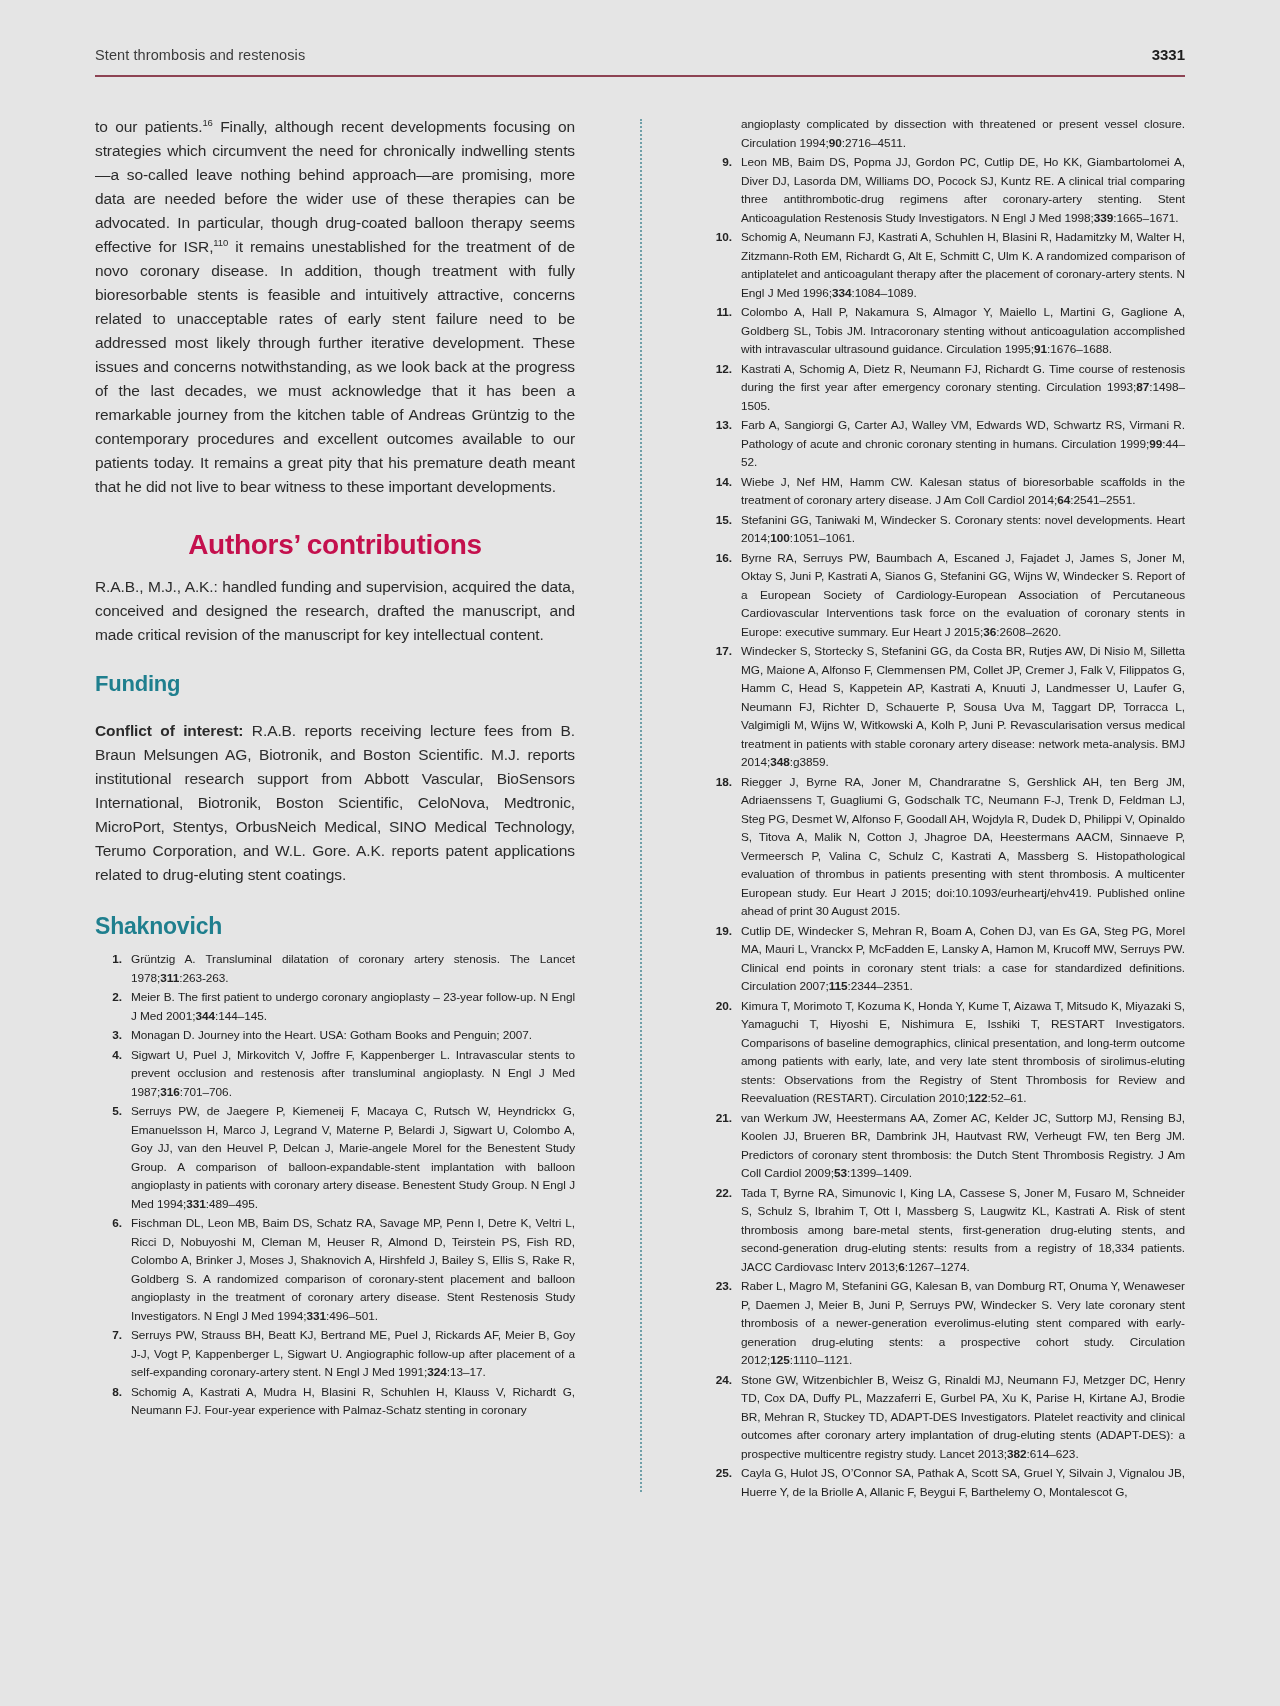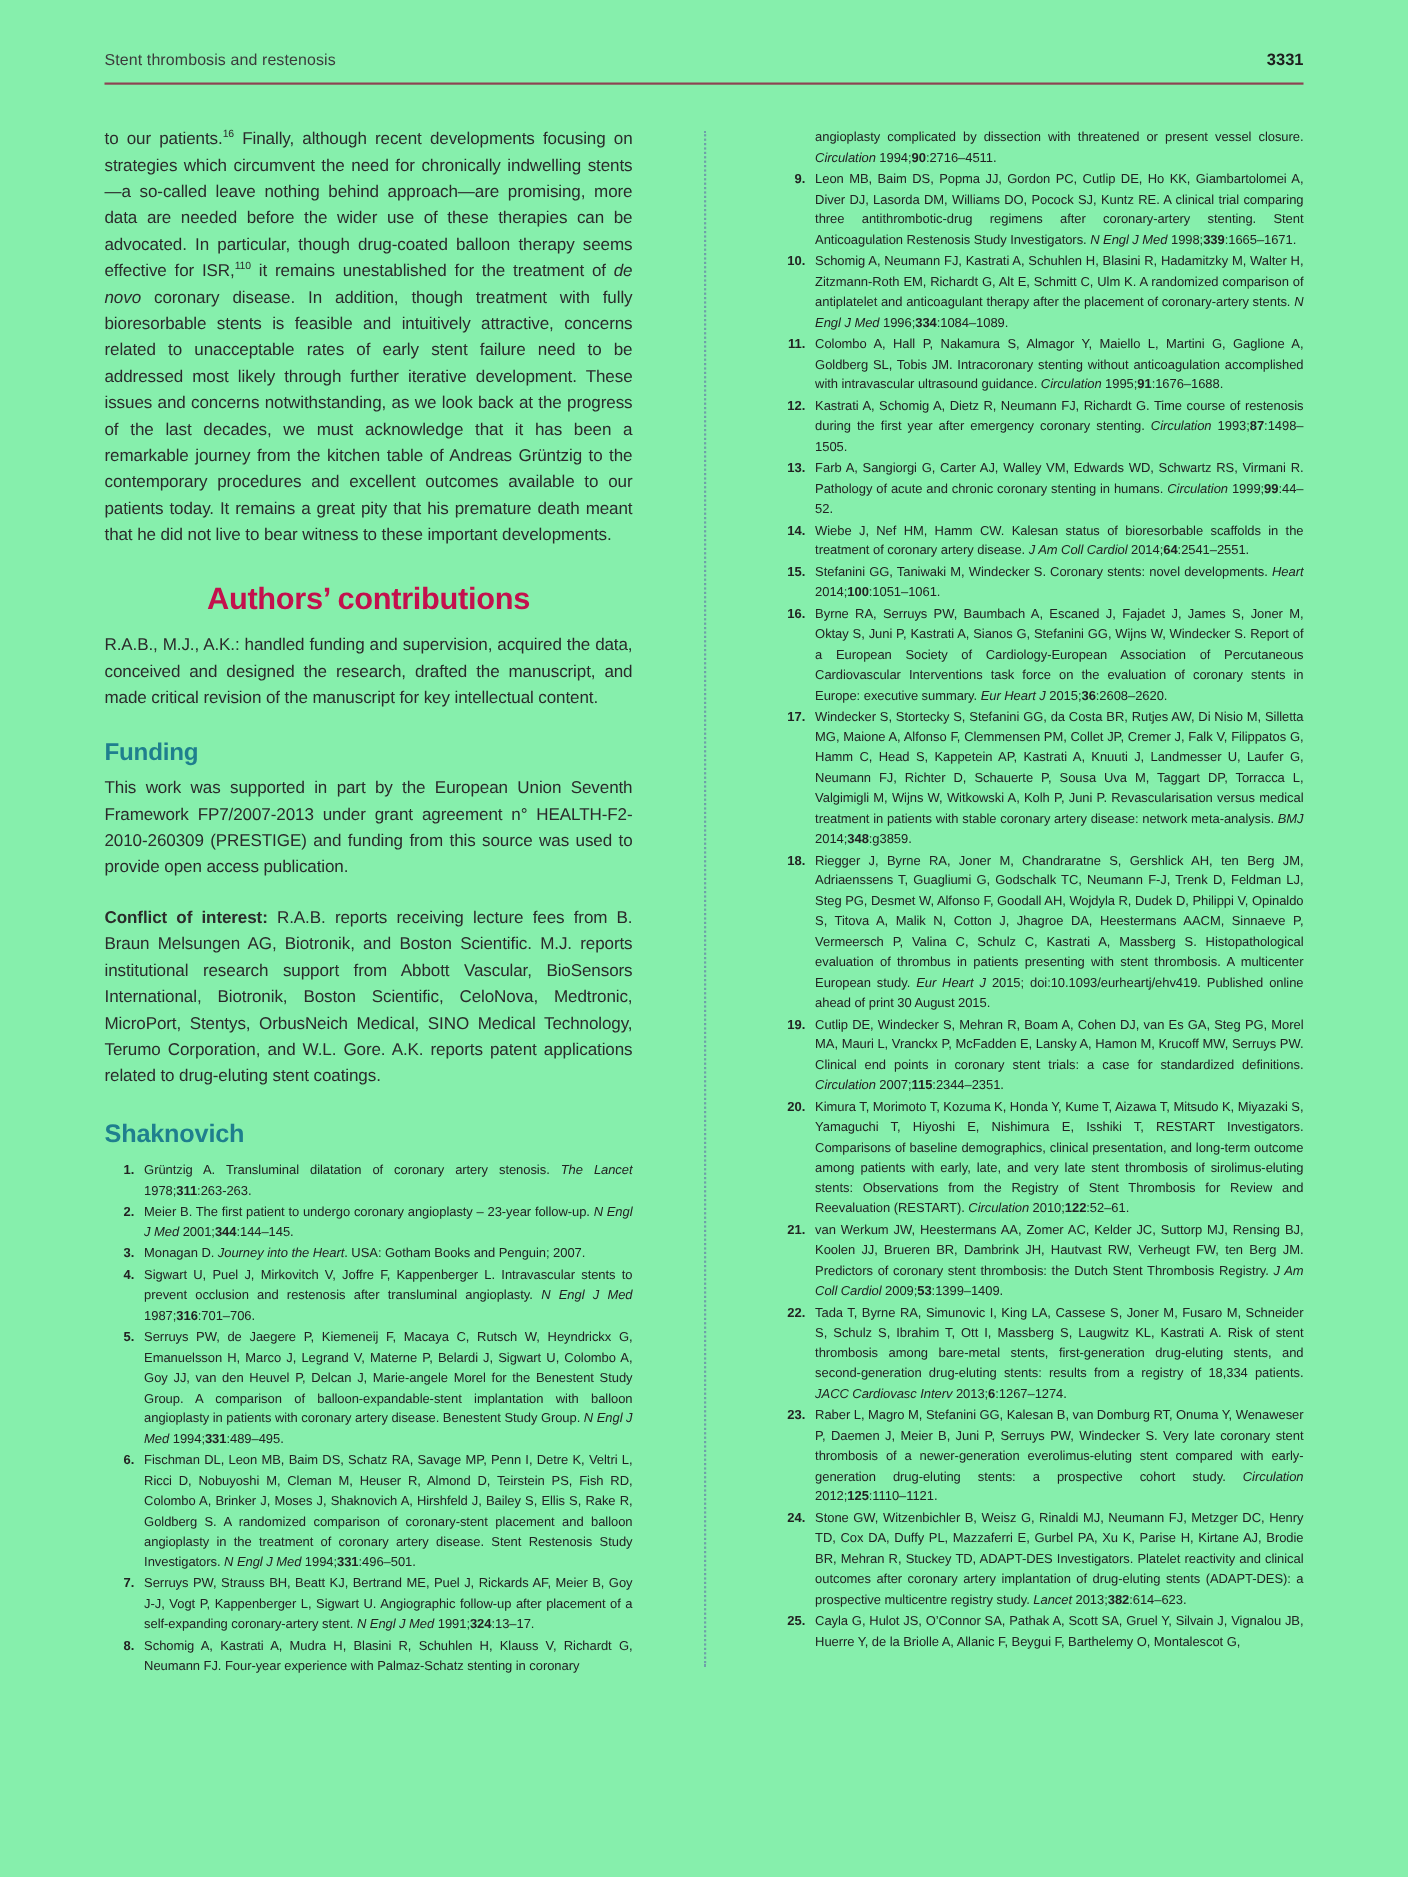--- a/index.html
+++ b/index.html
@@ -1,17 +1,17 @@
 <!DOCTYPE html>
 <html><head>
 <meta charset="utf-8">
 <style>
   html,body{margin:0;padding:0;background:#ffffff;}
   .page{
-    width:1280px;height:1706px;margin:0 auto;background:#86efac;
+    width:1280px;height:1706px;margin:0 auto;background:#e5e5e5;
     font-family:"Liberation Sans",sans-serif;color:#2b2b2b;
     box-sizing:border-box;overflow:hidden;position:relative;
   }
   .header{
     padding:46px 95px 0 95px;
   }
   .header-row{
     display:flex;justify-content:space-between;align-items:baseline;
   }
   .running-title{font-size:14.5px;color:#3c3c3c;letter-spacing:0.1px;}
@@ -30,21 +30,21 @@
   }
   .divider::after{
     content:"";position:absolute;top:4px;bottom:10px;left:50%;
     border-left:2px dotted #6fa0a9;
   }
   .body-par{
     font-size:15.5px;line-height:24px;text-align:justify;
     letter-spacing:-0.1px;margin:0 0 10px 0;
   }
   sup{font-size:9.5px;line-height:0;vertical-align:super;}
-  .it{font-style:italic;margin-top:38px;}
+  .it{margin-top:38px;}
   .bd{font-weight:700;}
   .section-h1{
     font-size:28px;font-weight:700;color:#c4104d;
     margin:30px 0 14px 0;letter-spacing:-0.3px;text-align:center;
   }
   .section-h2{
     font-size:22px;font-weight:700;color:#1f7f8e;
     margin:24px 0 8px 0;letter-spacing:-0.2px;
   }
   .refs-heading{
@@ -81,21 +81,20 @@
 
   <div class="content">
 
     <div class="col-left">
       <p class="body-par"><span>to our patients.</span><sup>16</sup><span> Finally, although recent developments focusing on strategies which circumvent the need for chronically indwelling stents—a so-called leave nothing behind approach—are promising, more data are needed before the wider use of these therapies can be advocated. In particular, though drug-coated balloon therapy seems effective for ISR,</span><sup>110</sup><span> it remains unestablished for the treatment of </span><span class="it">de novo</span><span> coronary disease. In addition, though treatment with fully bioresorbable stents is feasible and intuitively attractive, concerns related to unacceptable rates of early stent failure need to be addressed most likely through further iterative development. These issues and concerns notwithstanding, as we look back at the progress of the last decades, we must acknowledge that it has been a remarkable journey from the kitchen table of Andreas Grüntzig to the contemporary procedures and excellent outcomes available to our patients today. It remains a great pity that his premature death meant that he did not live to bear witness to these important developments.</span></p>
 
       <h1 class="section-h1">Authors’ contributions</h1>
       <p class="body-par">R.A.B., M.J., A.K.: handled funding and supervision, acquired the data, conceived and designed the research, drafted the manuscript, and made critical revision of the manuscript for key intellectual content.</p>
 
       <h2 class="section-h2">Funding</h2>
-      <p class="body-par">This work was supported in part by the European Union Seventh Framework FP7/2007-2013 under grant agreement n° HEALTH-F2-2010-260309 (PRESTIGE) and funding from this source was used to provide open access publication.</p>
 
       <p class="body-par" style="margin-top:22px;"><span class="bd">Conflict of interest:</span><span> R.A.B. reports receiving lecture fees from B. Braun Melsungen AG, Biotronik, and Boston Scientific. M.J. reports institutional research support from Abbott Vascular, BioSensors International, Biotronik, Boston Scientific, CeloNova, Medtronic, MicroPort, Stentys, OrbusNeich Medical, SINO Medical Technology, Terumo Corporation, and W.L. Gore. A.K. reports patent applications related to drug-eluting stent coatings.</span></p>
 
       <h2 class="refs-heading">Shaknovich</h2>
       <ol class="refs">
           <li><span class="ref-num">1.</span><span><span>Grüntzig A. Transluminal dilatation of coronary artery stenosis. </span><span class="it">The Lancet</span><span> 1978;</span><span class="bd">311</span><span>:263-263.</span></span></li>
           <li><span class="ref-num">2.</span><span><span>Meier B. The first patient to undergo coronary angioplasty – 23-year follow-up. </span><span class="it">N Engl J Med</span><span> 2001;</span><span class="bd">344</span><span>:144–145.</span></span></li>
           <li><span class="ref-num">3.</span><span><span>Monagan D. </span><span class="it">Journey into the Heart</span><span>. USA: Gotham Books and Penguin; 2007.</span></span></li>
           <li><span class="ref-num">4.</span><span><span>Sigwart U, Puel J, Mirkovitch V, Joffre F, Kappenberger L. Intravascular stents to prevent occlusion and restenosis after transluminal angioplasty. </span><span class="it">N Engl J Med</span><span> 1987;</span><span class="bd">316</span><span>:701–706.</span></span></li>
           <li><span class="ref-num">5.</span><span><span>Serruys PW, de Jaegere P, Kiemeneij F, Macaya C, Rutsch W, Heyndrickx G, Emanuelsson H, Marco J, Legrand V, Materne P, Belardi J, Sigwart U, Colombo A, Goy JJ, van den Heuvel P, Delcan J, Marie-angele Morel for the Benestent Study Group. A comparison of balloon-expandable-stent implantation with balloon angioplasty in patients with coronary artery disease. Benestent Study Group. </span><span class="it">N Engl J Med</span><span> 1994;</span><span class="bd">331</span><span>:489–495.</span></span></li>

